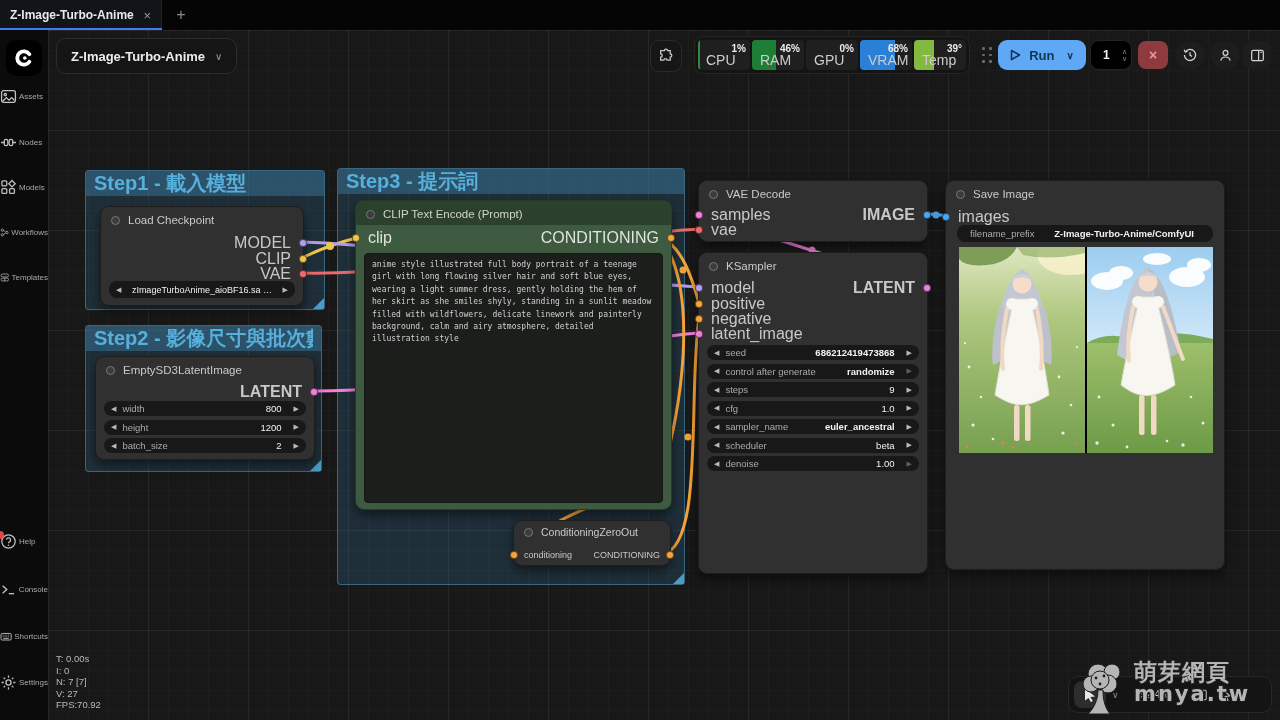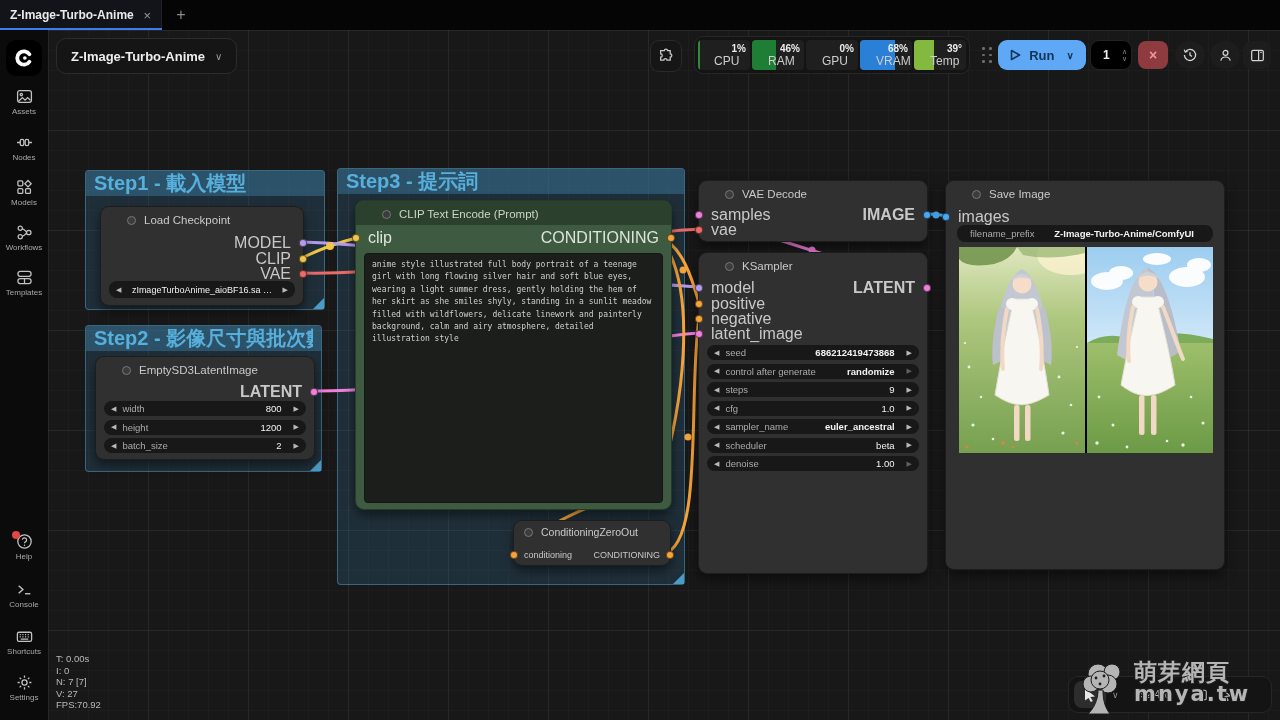--- a/index.html
+++ b/index.html
@@ -10,21 +10,21 @@
   .tabbar{position:absolute;left:0;top:0;width:1280px;height:30px;background:#050505;z-index:40}
   .tab{position:absolute;left:0;top:0;width:162px;height:30px;background:#12141a;border-right:1px solid #23242a;display:flex;align-items:center;padding:0 10px;gap:8px}
   .tab-underline{position:absolute;left:0;bottom:0;width:162px;height:2px}
   .tab-title{font-size:12px;font-weight:700;color:#e9e9e9;white-space:nowrap;flex:1}
   .tab-close{color:#9a9a9a;font-size:13px;cursor:pointer}
   .tab-plus{position:absolute;left:168px;top:0;height:30px;width:26px;display:flex;align-items:center;justify-content:center;color:#8d8d8d;font-size:16px}
 
   
   .sidebar{position:absolute;left:0;top:30px;width:48px;height:690px;background:#0b0b0b;z-index:30;display:flex;flex-direction:column;align-items:center}
   .logo{position:absolute;left:6px;top:10px;width:36px;height:36px;background:#000;border-radius:10px;display:flex;align-items:center;justify-content:center}
-  .sb-item{position:absolute;left:0;width:48px;display:flex;flex-direction:column;align-items:center;gap:2px;color:#a9a9a9}
+  .sb-item{position:absolute;left:0;width:48px;display:flex;flex-direction:row;align-items:center;gap:2px;color:#a9a9a9}
   .sb-item .lab{font-size:8px;color:#a9a9a9;white-space:nowrap}
   .sb-item svg{display:block}
   .help-badge{position:absolute;width:8px;height:8px;border-radius:50%;background:#e14747;right:13px;top:-2px}
 
   
   .canvas{position:absolute;left:48px;top:30px;width:1232px;height:690px;background-color:#181818;
     background-image:
       linear-gradient(rgba(255,255,255,.045) 1px,transparent 1px),
       linear-gradient(90deg,rgba(255,255,255,.045) 1px,transparent 1px),
       linear-gradient(rgba(255,255,255,.018) 1px,transparent 1px),
@@ -32,21 +32,21 @@
     background-size:100px 100px,100px 100px,20px 20px,20px 20px;z-index:1}
 
   
   .wf-pill{position:absolute;left:56px;top:38px;height:36px;padding:0 14px;background:#151515;border:1px solid #2c2c2c;border-radius:10px;display:flex;align-items:center;gap:10px;z-index:41}
   .wf-title{font-size:13px;font-weight:700;color:#ededed;white-space:nowrap}
   .chev{color:#9a9a9a;font-size:10px}
   .ext-btn{position:absolute;left:650px;top:40px;width:32px;height:32px;background:#161616;border:1px solid #2a2a2a;border-radius:9px;display:flex;align-items:center;justify-content:center;z-index:41}
   .monitors{position:absolute;left:694px;top:36px;width:276px;height:38px;background:#141414;border:1px solid #262626;border-radius:9px;display:flex;align-items:stretch;gap:2px;padding:3px;z-index:41}
   .mon{position:relative;flex:1;background:#1f1f1f;border-radius:4px;overflow:hidden}
   .mon .fill{position:absolute;left:0;top:0;bottom:0;width:0}
-  .mon .mlab{position:absolute;left:16px;bottom:2px;font-size:12px;color:#cdcdcd;z-index:2}
+  .mon .mlab{position:absolute;left:8px;bottom:2px;font-size:14px;color:#cdcdcd;z-index:2}
   .mon .mval{position:absolute;right:4px;top:3px;font-size:10px;font-weight:700;color:#ededed;z-index:2}
   .draghandle{position:absolute;left:982px;top:47px;width:12px;height:18px;display:grid;grid-template-columns:1fr 1fr;grid-template-rows:1fr 1fr 1fr;gap:2px;z-index:41}
   .draghandle i{width:2.5px;height:2.5px;border-radius:50%;background:#6d6d6d}
   .run-btn{position:absolute;left:998px;top:40px;width:88px;height:30px;border-radius:9px;display:flex;align-items:center;justify-content:center;gap:8px;z-index:41}
   .run-label{font-size:13px;font-weight:700;color:#123457}
   .run-chev{font-size:10px;font-weight:700;color:#123457;margin-left:4px}
   .batch{position:absolute;left:1090px;top:40px;width:42px;height:30px;background:#000;border:1px solid #232323;border-radius:9px;display:flex;align-items:center;z-index:41}
   .batch .bval{flex:1;text-align:center;color:#f2f2f2;font-weight:700;font-size:12px}
   .batch .steppers{display:flex;flex-direction:column;margin-right:4px;color:#8a8a8a;font-size:7px;line-height:7px}
   .iconbtn{position:absolute;top:41px;height:28px;background:#1d1d1d;display:flex;align-items:center;justify-content:center;z-index:41}
@@ -59,21 +59,21 @@
   .group{position:absolute;z-index:2;border:1px solid rgba(86,160,200,.5);background:rgba(50,103,136,.30);border-radius:4px}
   .group-header{height:25px;background:rgba(58,118,156,.5);display:flex;align-items:center;padding:0 8px;border-radius:3px 3px 0 0}
   .group-title{font-size:20px;font-weight:700;color:#57b0dc;white-space:nowrap;overflow:hidden}
   .group-resize{position:absolute;right:0;bottom:0;width:0;height:0;border-left:11px solid transparent;border-bottom:11px solid #4a9cc6}
 
   
   .wires{position:absolute;left:0;top:0;z-index:3;pointer-events:none}
 
   
   .node{position:absolute;background:#303030;border:1px solid #1d1d1d;border-radius:9px;box-shadow:0 5px 12px rgba(0,0,0,.5);z-index:4}
-  .node-title{display:flex;align-items:center;gap:8px;padding:7px 10px 5px 26px}
+  .node-title{display:flex;align-items:center;gap:8px;padding:7px 10px 5px 10px}
   .ntitle{font-size:11.5px;color:#c9c9c9;white-space:nowrap}
   .cdot{width:9px;height:9px;border-radius:50%;background:#3c3c3c;border:1.5px solid #787878;flex:none}
   .port{position:absolute;width:8px;height:8px;border-radius:50%;border:1px solid rgba(0,0,0,.55);z-index:6}
   .srow{position:absolute;left:12px;right:12px;height:12px;display:flex;font-size:16px;color:#c8c8c8;align-items:center}
   .srow.right{justify-content:flex-end}
   .widget{position:absolute;height:15px;background:#181818;border-radius:8px;display:flex;align-items:center;padding:0 7px;font-size:9.5px;z-index:5}
   .widget .arr{color:#b9b9b9;font-size:7px;flex:none}
   .widget .wname{margin-left:6px;color:#ababab;flex:1;text-align:left;white-space:nowrap;overflow:hidden}
   .widget .wval{color:#f2f2f2;margin-right:12px;text-align:right;white-space:nowrap}
   .widget.center .wval{flex:1;text-align:center;margin:0 6px;font-size:9px}

